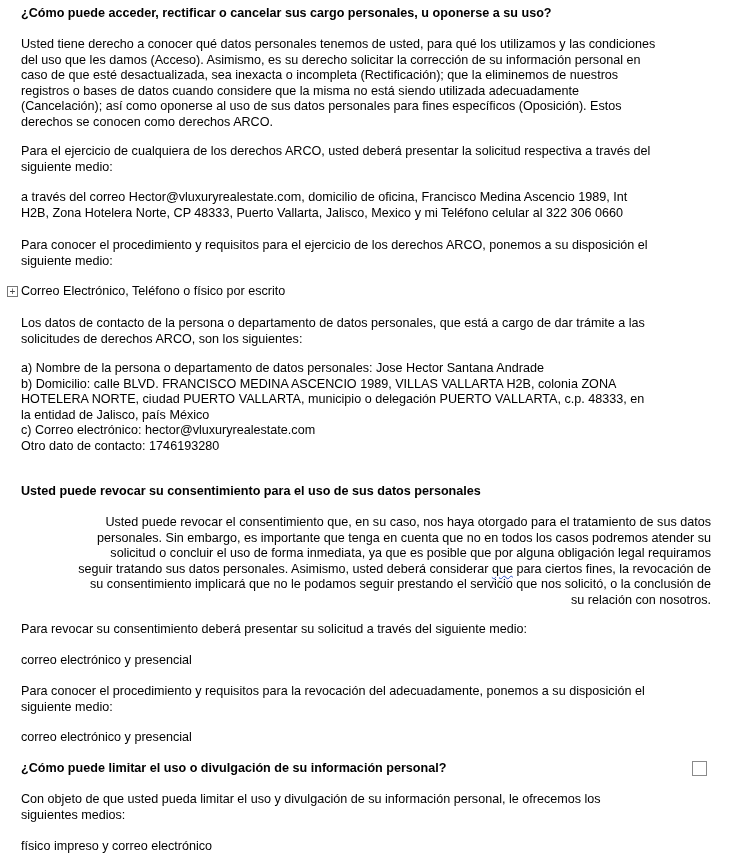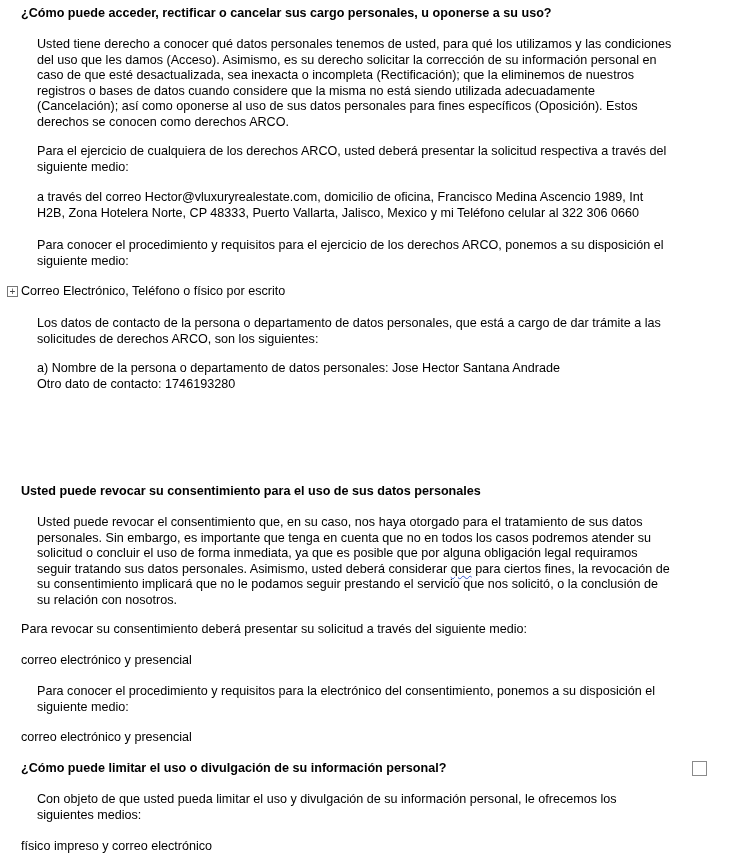--- a/index.html
+++ b/index.html
@@ -2,21 +2,21 @@
 <html><head>
 <meta charset="utf-8">
 <style>
   html, body { margin: 0; padding: 0; background: #ffffff; }
   body {
     width: 742px; height: 859px; overflow: hidden; position: relative;
     font-family: "Liberation Sans", sans-serif; font-size: 12.6px; color: #000;
   }
   .block { position: absolute; left: 21px; width: 690px; line-height: 15.5px; }
   .h { font-weight: bold; }
-  .p { white-space: pre-line; margin-left: 16px; }
+  .p { white-space: pre-line; }
   .anchor {
     position: absolute; left: 7px; width: 11px; height: 11px;
     border: 1px solid #777; box-sizing: border-box; background: #fff;
     font-size: 10px; line-height: 9px; text-align: center; color: #444;
   }
   .squiggle { text-decoration: underline wavy #3355cc; text-decoration-thickness: 1px; text-underline-offset: 2px; }
   .checkbox {
     position: absolute; left: 692px; top: 761px; width: 15px; height: 15px;
     border: 1px solid #8a8a8a; box-sizing: border-box; background: #fff;
   }
@@ -45,37 +45,41 @@
 siguiente medio:</div>
 
   <div class="anchor" style="top:286px;">+</div>
   <div class="block" style="top:284px;">Correo Electrónico, Teléfono o físico por escrito</div>
 
   <div class="block p" style="top:316px;">Los datos de contacto de la persona o departamento de datos personales, que está a cargo de dar trámite a las
 solicitudes de derechos ARCO, son los siguientes:</div>
 
   <div class="block" style="top:361px;">
     <div class="p">a) Nombre de la persona o departamento de datos personales: Jose Hector Santana Andrade</div>
+    <div class="p">b) Domicilio: calle BLVD. FRANCISCO MEDINA ASCENCIO 1989, VILLAS VALLARTA H2B, colonia ZONA
+HOTELERA NORTE, ciudad PUERTO VALLARTA, municipio o delegación PUERTO VALLARTA, c.p. 48333, en
+la entidad de Jalisco, país México</div>
+    <div class="p">c) Correo electrónico: hector@vluxuryrealestate.com</div>
     <div class="p">Otro dato de contacto: 1746193280</div>
   </div>
 
   <div class="block h" style="top:484px;">Usted puede revocar su consentimiento para el uso de sus datos personales</div>
 
-  <div class="block p" style="top:515px;"><span>Usted puede revocar el consentimiento que, en su caso, nos haya otorgado para el tratamiento de sus datos
+  <div class="block p" style="top:515px;text-align:right;"><span>Usted puede revocar el consentimiento que, en su caso, nos haya otorgado para el tratamiento de sus datos
 personales. Sin embargo, es importante que tenga en cuenta que no en todos los casos podremos atender su
 solicitud o concluir el uso de forma inmediata, ya que es posible que por alguna obligación legal requiramos
 seguir tratando sus datos personales. Asimismo, usted deberá considerar </span><span class="squiggle">que</span><span> para ciertos fines, la revocación de
 su consentimiento implicará que no le podamos seguir prestando el servicio que nos solicitó, o la conclusión de
 su relación con nosotros.</span></div>
 
   <div class="block" style="top:622px;">Para revocar su consentimiento deberá presentar su solicitud a través del siguiente medio:</div>
 
   <div class="block" style="top:653px;">correo electrónico y presencial</div>
 
-  <div class="block p" style="top:684px;">Para conocer el procedimiento y requisitos para la electrónico del consentimiento, ponemos a su disposición el
+  <div class="block p" style="top:684px;">Para conocer el procedimiento y requisitos para la revocación del adecuadamente, ponemos a su disposición el
 siguiente medio:</div>
 
   <div class="block" style="top:730px;">correo electrónico y presencial</div>
 
   <div class="block h" style="top:761px;">¿Cómo puede limitar el uso o divulgación de su información personal?</div>
   <div class="checkbox"></div>
 
   <div class="block p" style="top:792px;">Con objeto de que usted pueda limitar el uso y divulgación de su información personal, le ofrecemos los
 siguientes medios:</div>
 

